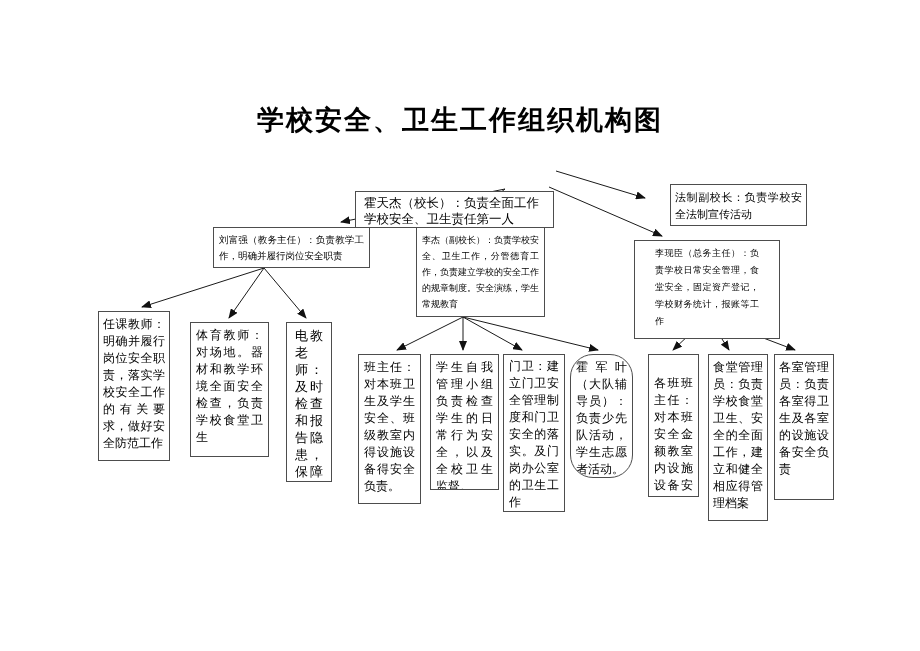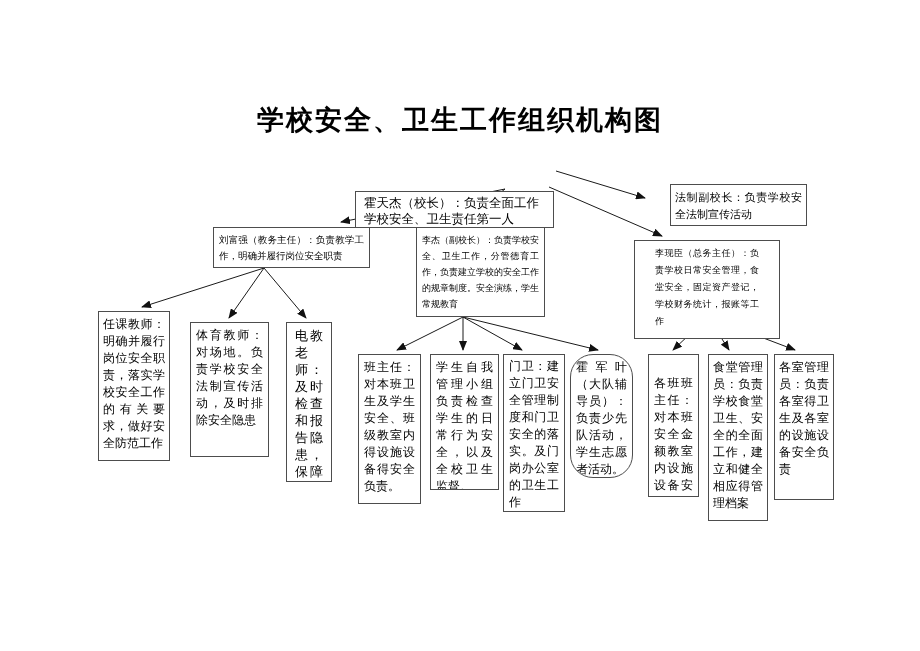--- a/index.html
+++ b/index.html
@@ -83,21 +83,21 @@
 
   <div id="n-principal" class="node prewrap">霍天杰（校长）：负责全面工作
 学校安全、卫生责任第一人</div>
   <div id="n-legal" class="node">法制副校长：负责学校安全法制宣传活动</div>
 
   <div id="n-liu" class="node">刘富强（教务主任）：负责教学工作，明确并履行岗位安全职责</div>
   <div id="n-lijie" class="node">李杰（副校长）：负责学校安全、卫生工作，分管德育工作，负责建立学校的安全工作的规章制度。安全演练，学生常规教育</div>
   <div id="n-lixianchen" class="node">李现臣（总务主任）：负责学校日常安全管理，食堂安全，固定资产登记，学校财务统计，报账等工作</div>
 
   <div id="n-renke" class="node lvl3">任课教师：明确并履行岗位安全职责，落实学校安全工作的有关要求，做好安全防范工作</div>
-  <div id="n-tiyu" class="node lvl3">体育教师：对场地。负责学校安全法制宣传活动，及时排除安全隐患</div>
+  <div id="n-tiyu" class="node lvl3">体育教师：对场地。器材和教学环境全面安全检查，负责学校食堂卫生</div>
   <div id="n-dianjiao" class="node lvl3">电教老师：及时检查和报告隐患，保障电教设备得安全使用</div>
 
   <div id="n-banzhuren" class="node lvl3">班主任：对本班卫生及学生安全、班级教室内得设施设备得安全负责。</div>
   <div id="n-xuesheng" class="node lvl3">学生自我管理小组负责检查学生的日常行为安全，以及全校卫生监督。</div>
   <div id="n-menwei" class="node lvl3">门卫：建立门卫安全管理制度和门卫安全的落实。及门岗办公室的卫生工作</div>
   <div id="n-huojunye" class="node lvl3">霍军叶（大队辅导员）：负责少先队活动，学生志愿者活动。</div>
 
   <div id="n-gebanban" class="node lvl3">各班班主任：对本班安全金额教室内设施设备安全负责</div>
   <div id="n-shitang" class="node lvl3">食堂管理员：负责学校食堂卫生、安全的全面工作，建立和健全相应得管理档案</div>
   <div id="n-geshi" class="node lvl3">各室管理员：负责各室得卫生及各室的设施设备安全负责</div>

